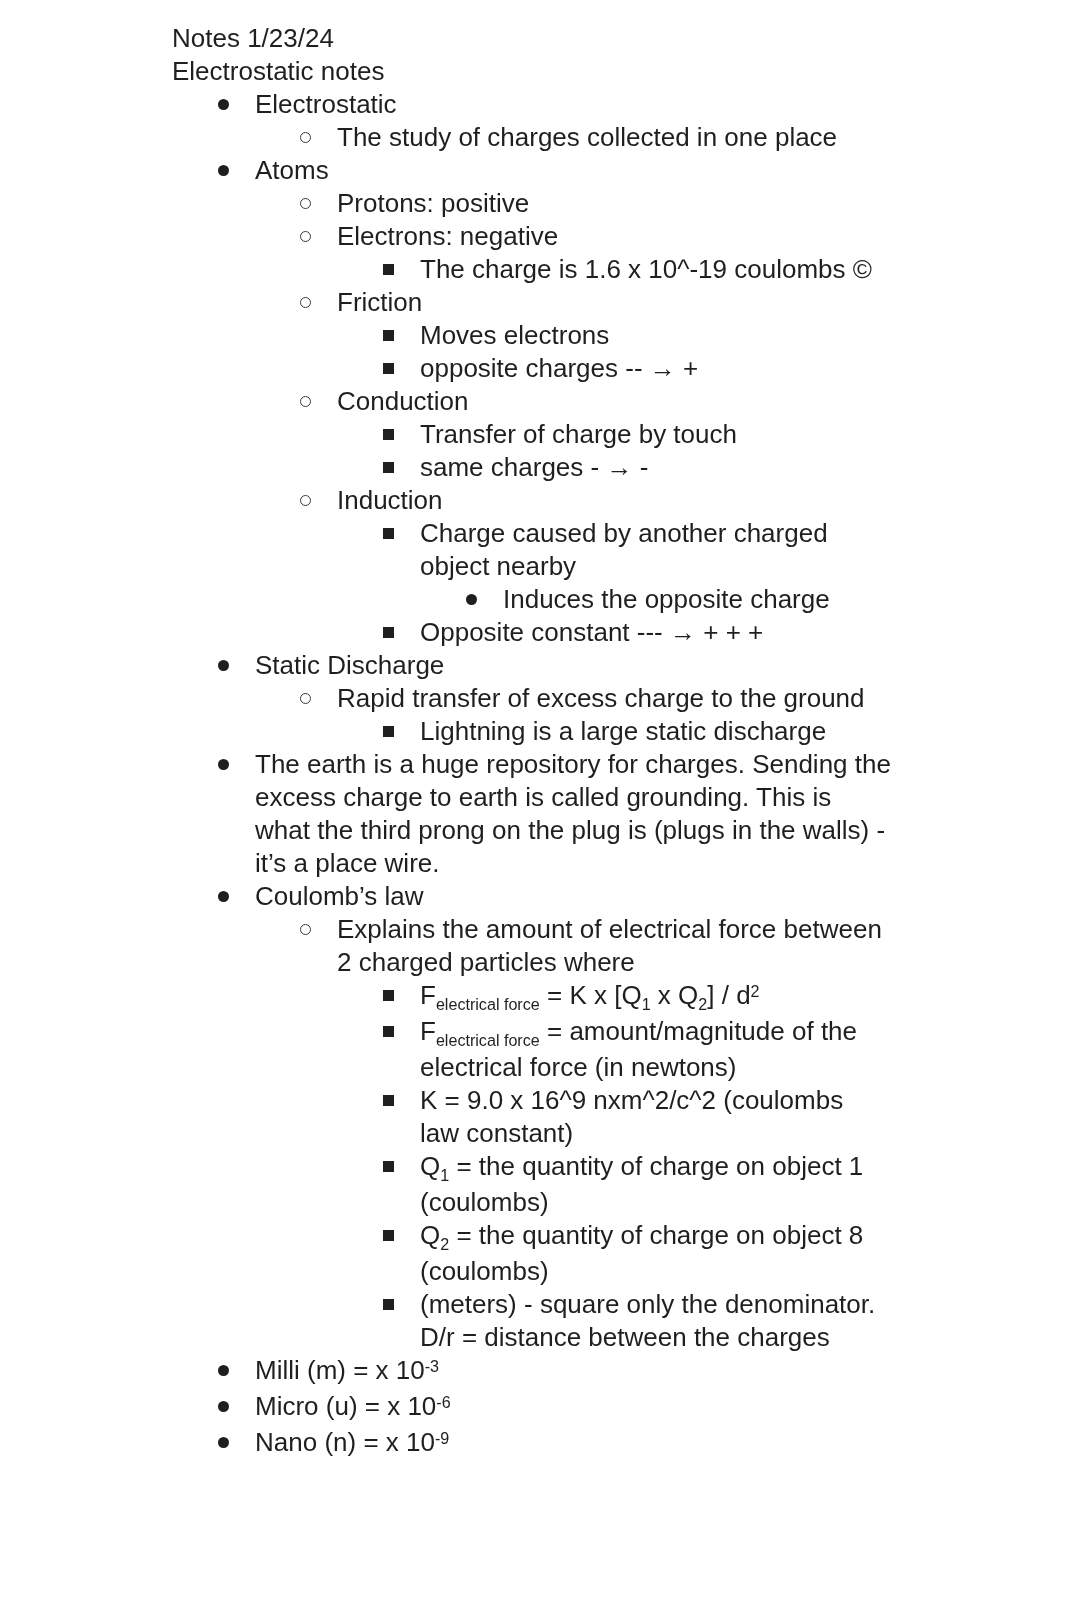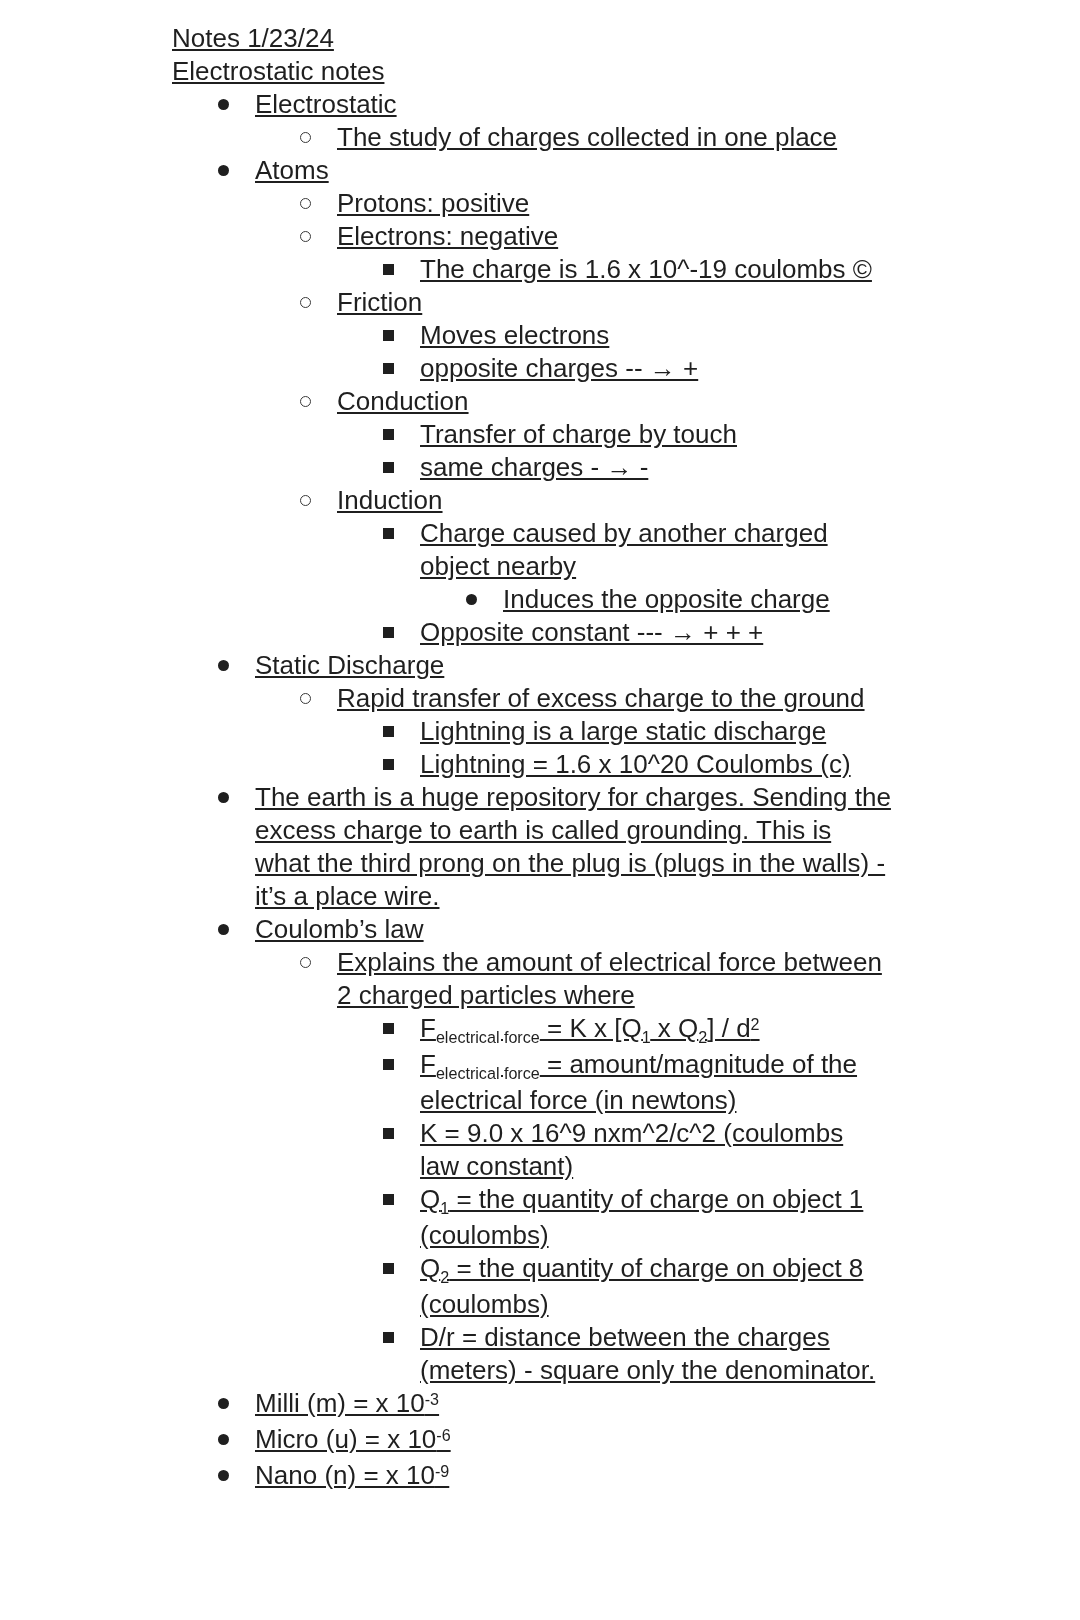--- a/index.html
+++ b/index.html
@@ -11,21 +11,21 @@
     width: 1080px;
     height: 1620px;
     overflow: hidden;
     font-family: "Liberation Sans", sans-serif;
     font-size: 26px;
     color: #1f1f1f;
   }
   .doc {
     padding: 22px 40px 0 172px;
   }
-  .item { position: relative; text-decoration: underline; }
+  .item { position: relative; }
   .line {
     line-height: 33px;
     white-space: pre;
   }
   
   .l0 { padding-left: 0; }
   .l1 { padding-left: 83px; }
   .l2 { padding-left: 165px; }
   .l3 { padding-left: 248px; }
   .l4 { padding-left: 331px; }
@@ -144,24 +144,20 @@
         <div class="line"><span>Static Discharge</span></div>
       </div>
       <div class="item l2">
         <span class="marker circle"></span>
         <div class="line"><span>Rapid transfer of excess charge to the ground</span></div>
       </div>
       <div class="item l3">
         <span class="marker square"></span>
         <div class="line"><span>Lightning is a large static discharge</span></div>
       </div>
-      <div class="item l3">
-        <span class="marker square"></span>
-        <div class="line"><span>Lightning = 1.6 x 10^20 Coulombs (c)</span></div>
-      </div>
       <div class="item l1">
         <span class="marker disc"></span>
         <div class="line"><span>The earth is a huge repository for charges. Sending the</span></div>
         <div class="line"><span>excess charge to earth is called grounding. This is</span></div>
         <div class="line"><span>what the third prong on the plug is (plugs in the walls) -</span></div>
         <div class="line"><span>it’s a place wire.</span></div>
       </div>
       <div class="item l1">
         <span class="marker disc"></span>
         <div class="line"><span>Coulomb’s law</span></div>
@@ -190,22 +186,22 @@
         <div class="line"><span>Q</span><span class="sub">1</span><span> = the quantity of charge on object 1</span></div>
         <div class="line"><span>(coulombs)</span></div>
       </div>
       <div class="item l3">
         <span class="marker square"></span>
         <div class="line"><span>Q</span><span class="sub">2</span><span> = the quantity of charge on object 8</span></div>
         <div class="line"><span>(coulombs)</span></div>
       </div>
       <div class="item l3">
         <span class="marker square"></span>
+        <div class="line"><span>(meters) - square only the denominator.</span></div>
         <div class="line"><span>D/r = distance between the charges</span></div>
-        <div class="line"><span>(meters) - square only the denominator.</span></div>
       </div>
       <div class="item l1">
         <span class="marker disc"></span>
         <div class="line"><span>Milli (m) = x 10</span><span class="sup">-3</span></div>
       </div>
       <div class="item l1">
         <span class="marker disc"></span>
         <div class="line"><span>Micro (u) = x 10</span><span class="sup">-6</span></div>
       </div>
       <div class="item l1">

